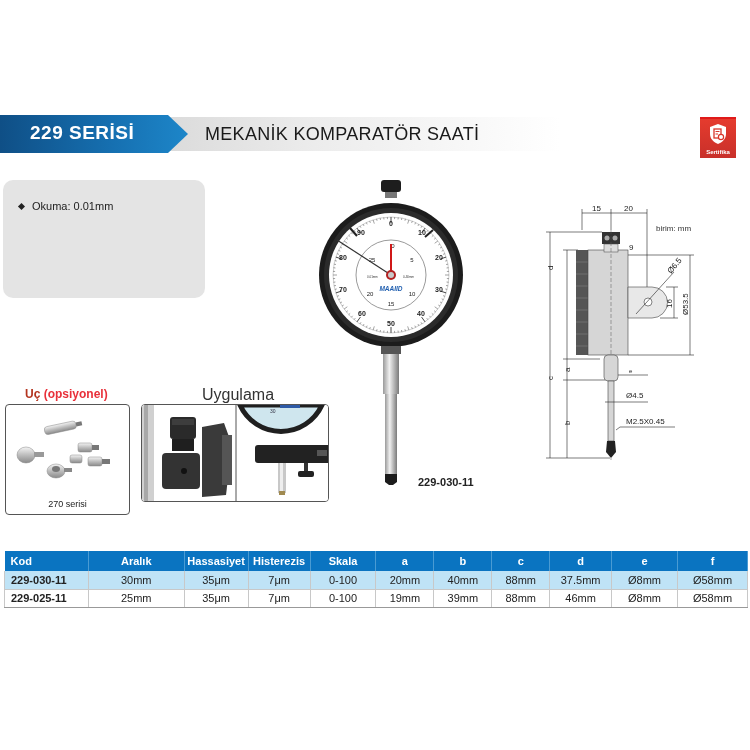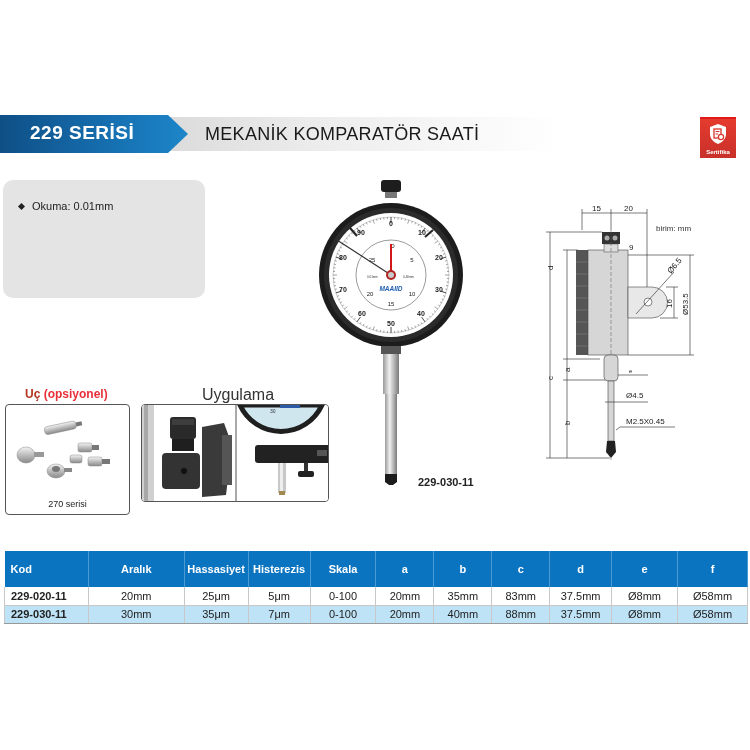--- a/index.html
+++ b/index.html
@@ -39,21 +39,21 @@
   
   .dial-wrap { position: absolute; left: 315px; top: 178px; width: 160px; height: 320px; }
   .model-label { position: absolute; left: 418px; top: 476px; font-size: 11px; font-weight: bold; color: #222; }
 
   
   .unit-label { position: absolute; left: 656px; top: 196px; font-size: 8px; color: #333; margin-top: 28px; }
   .drawing { position: absolute; left: 540px; top: 190px; width: 200px; height: 280px; }
 
   
   .spec-table { position: absolute; left: 4px; top: 551px; width: 744px; border-collapse: collapse; font-size: 11px; }
-  .spec-table th { background: #0a74c1; color: #fff; font-weight: bold; height: 36px; border-right: 1px solid #4a9bd3; text-align: center; font-size: 11px; }
+  .spec-table th { background: #0a74c1; color: #fff; font-weight: bold; height: 20px; border-right: 1px solid #4a9bd3; text-align: center; font-size: 11px; }
   .spec-table th:first-child { text-align: left; padding-left: 6px; }
   .spec-table td { height: 18px; text-align: center; border-right: 1px solid #c8c8c8; border-bottom: 1px solid #c8c8c8; color: #222; }
   .spec-table td:first-child { text-align: left; padding-left: 6px; font-weight: bold; border-left: 1px solid #c8c8c8; }
   .spec-table tr.hl td { background: #bfe3f6; }
   .spec-table tr:last-child td { border-bottom: 1.5px solid #999; }
 </style>
 </head>
 <body>
 
 <div class="banner">
@@ -399,40 +399,40 @@
       <th style="width:66px">Skala</th>
       <th style="width:58px">a</th>
       <th style="width:58px">b</th>
       <th style="width:58px">c</th>
       <th style="width:62px">d</th>
       <th style="width:66px">e</th>
       <th style="width:70px">f</th>
     </tr>
   </thead>
   <tbody>
-    <tr>
-      <td>229-020-11</td>
-      <td>20mm</td>
-      <td>25μm</td>
-      <td>5μm</td>
-      <td>0-100</td>
-      <td>20mm</td>
-      <td>35mm</td>
-      <td>83mm</td>
-      <td>37.5mm</td>
-      <td>Ø8mm</td>
-      <td>Ø58mm</td>
-    </tr>
     <tr class="hl">
       <td>229-030-11</td>
       <td>30mm</td>
       <td>35μm</td>
       <td>7μm</td>
       <td>0-100</td>
       <td>20mm</td>
       <td>40mm</td>
       <td>88mm</td>
       <td>37.5mm</td>
       <td>Ø8mm</td>
       <td>Ø58mm</td>
     </tr>
+    <tr>
+      <td>229-025-11</td>
+      <td>25mm</td>
+      <td>35μm</td>
+      <td>7μm</td>
+      <td>0-100</td>
+      <td>19mm</td>
+      <td>39mm</td>
+      <td>88mm</td>
+      <td>46mm</td>
+      <td>Ø8mm</td>
+      <td>Ø58mm</td>
+    </tr>
   </tbody>
 </table>
 
 </body></html>

